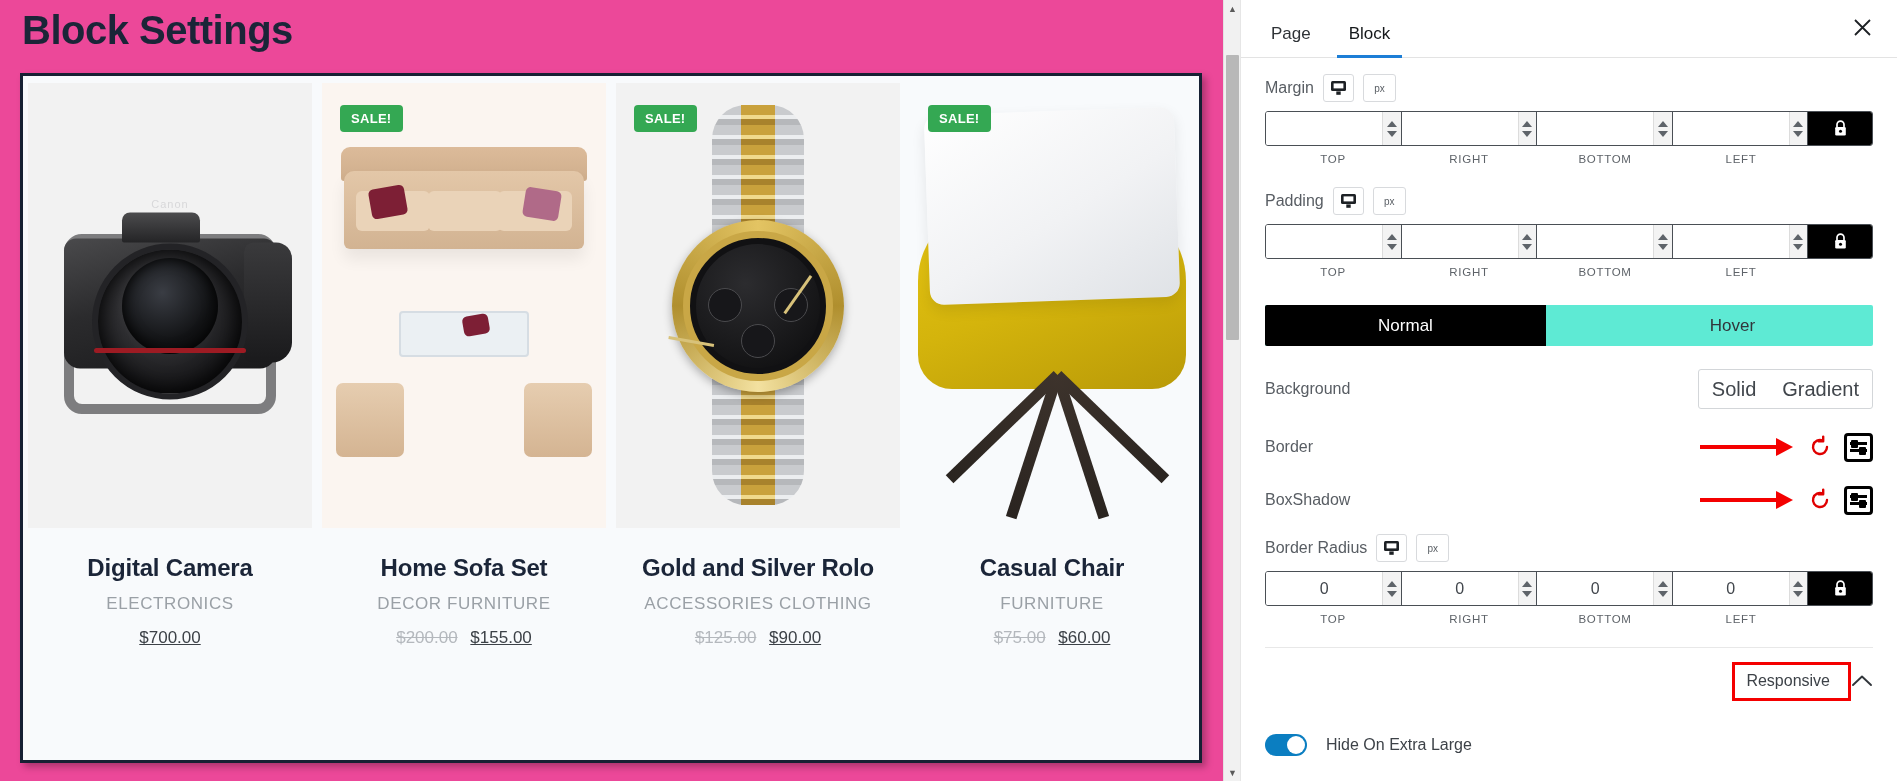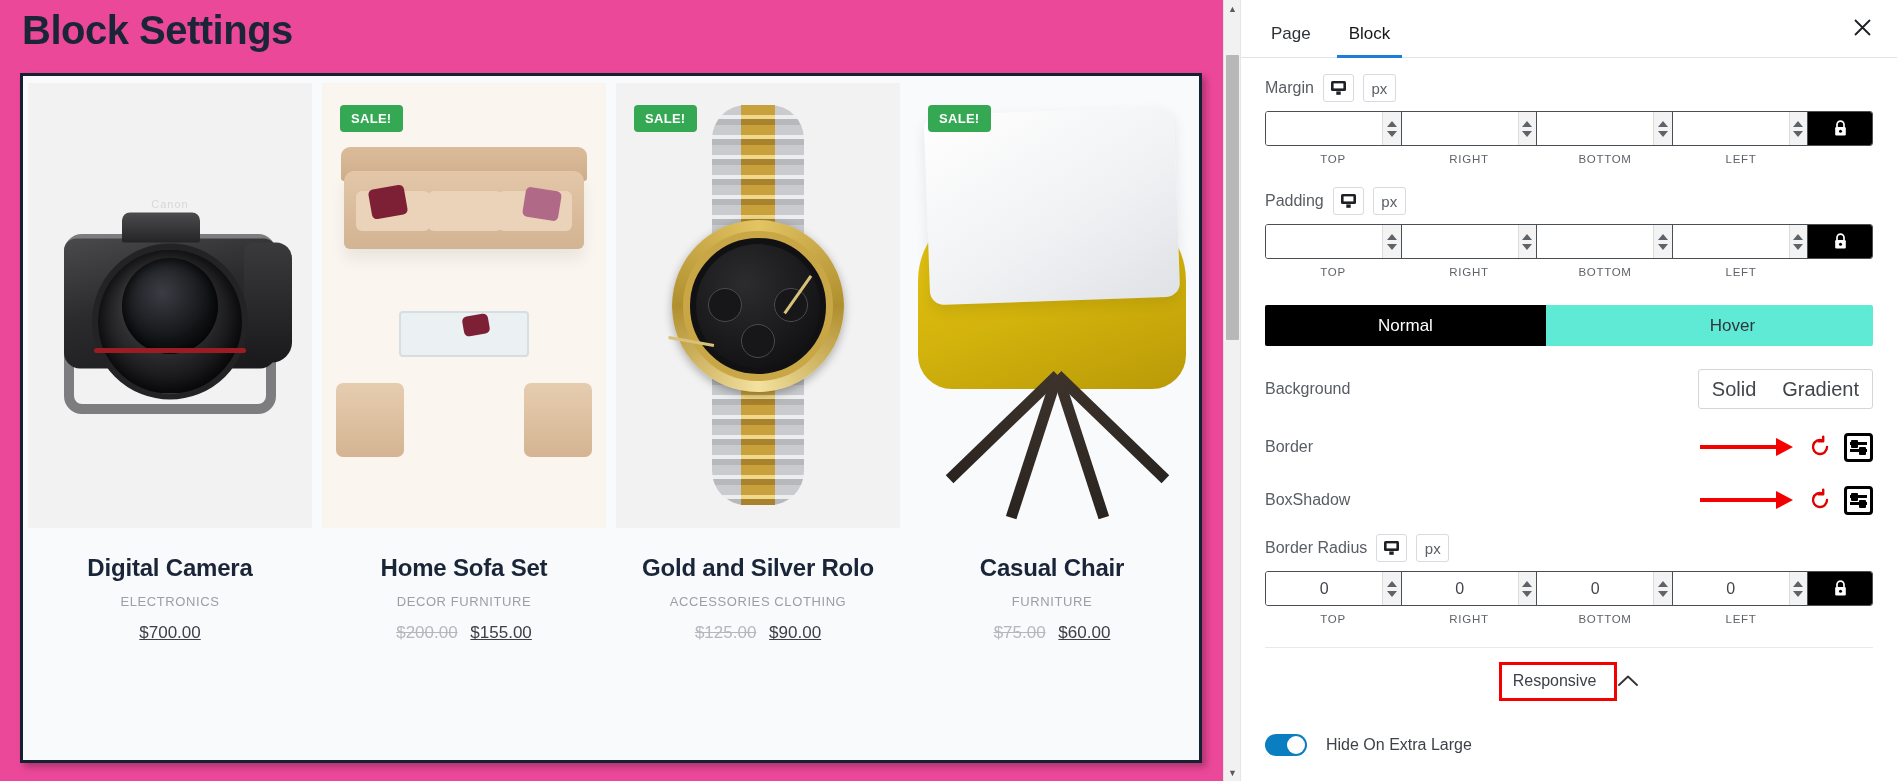--- a/index.html
+++ b/index.html
@@ -64,21 +64,21 @@
     z-index: 5;
   }
   .product-info { text-align: center; padding-top: 26px; }
   .product-name {
     font-size: 24px;
     font-weight: bold;
     color: #1b2538;
     letter-spacing: -0.2px;
   }
   .product-cats {
-    font-size: 13px;
+    font-size: 17px;
     color: #9aa0a6;
     letter-spacing: 0.6px;
     margin-top: 12px;
   }
   .product-price { margin-top: 14px; font-size: 17px; color: #4a4f55; }
   .price-old {
     text-decoration: line-through;
     color: #b4b8bd;
     margin-right: 8px;
   }
@@ -324,21 +324,21 @@
     border: 1px solid #d8dadd;
     border-radius: 3px;
     background: #fff;
     display: flex; align-items: center; justify-content: center;
     cursor: pointer;
   }
   .unit-btn {
     min-width: 33px; height: 28px;
     border: 1px solid #d8dadd; border-radius: 3px;
     background: #fff; color: #5b6066;
-    font-size: 15px;
+    font-size: 10px;
     display: flex; align-items: center; justify-content: center;
     cursor: pointer;
   }
 
   .spin-row {
     display: flex;
     border: 1px solid #4a4f55;
     border-radius: 3px;
     overflow: hidden;
     height: 35px;
@@ -460,21 +460,21 @@
     content: ""; position: absolute; top: -2.5px;
     width: 7px; height: 8px; background: #000; border-radius: 1px;
   }
   .sl-line.a::after { left: 1px; }
   .sl-line.b::after { right: 1px; }
 
   .divider { height: 1px; background: #e8e8e8; margin-top: 22px; }
 
   .responsive-row {
     display: flex; align-items: center;
-    justify-content: center;
+    justify-content: flex-end;
     margin-top: 14px;
   }
   .responsive-pill {
     border: 3px solid #f40000;
     padding: 7px 18px 8px 11px;
     font-size: 16px;
     color: #3d4248;
     cursor: pointer;
   }
   .chev-up { cursor: pointer; }

